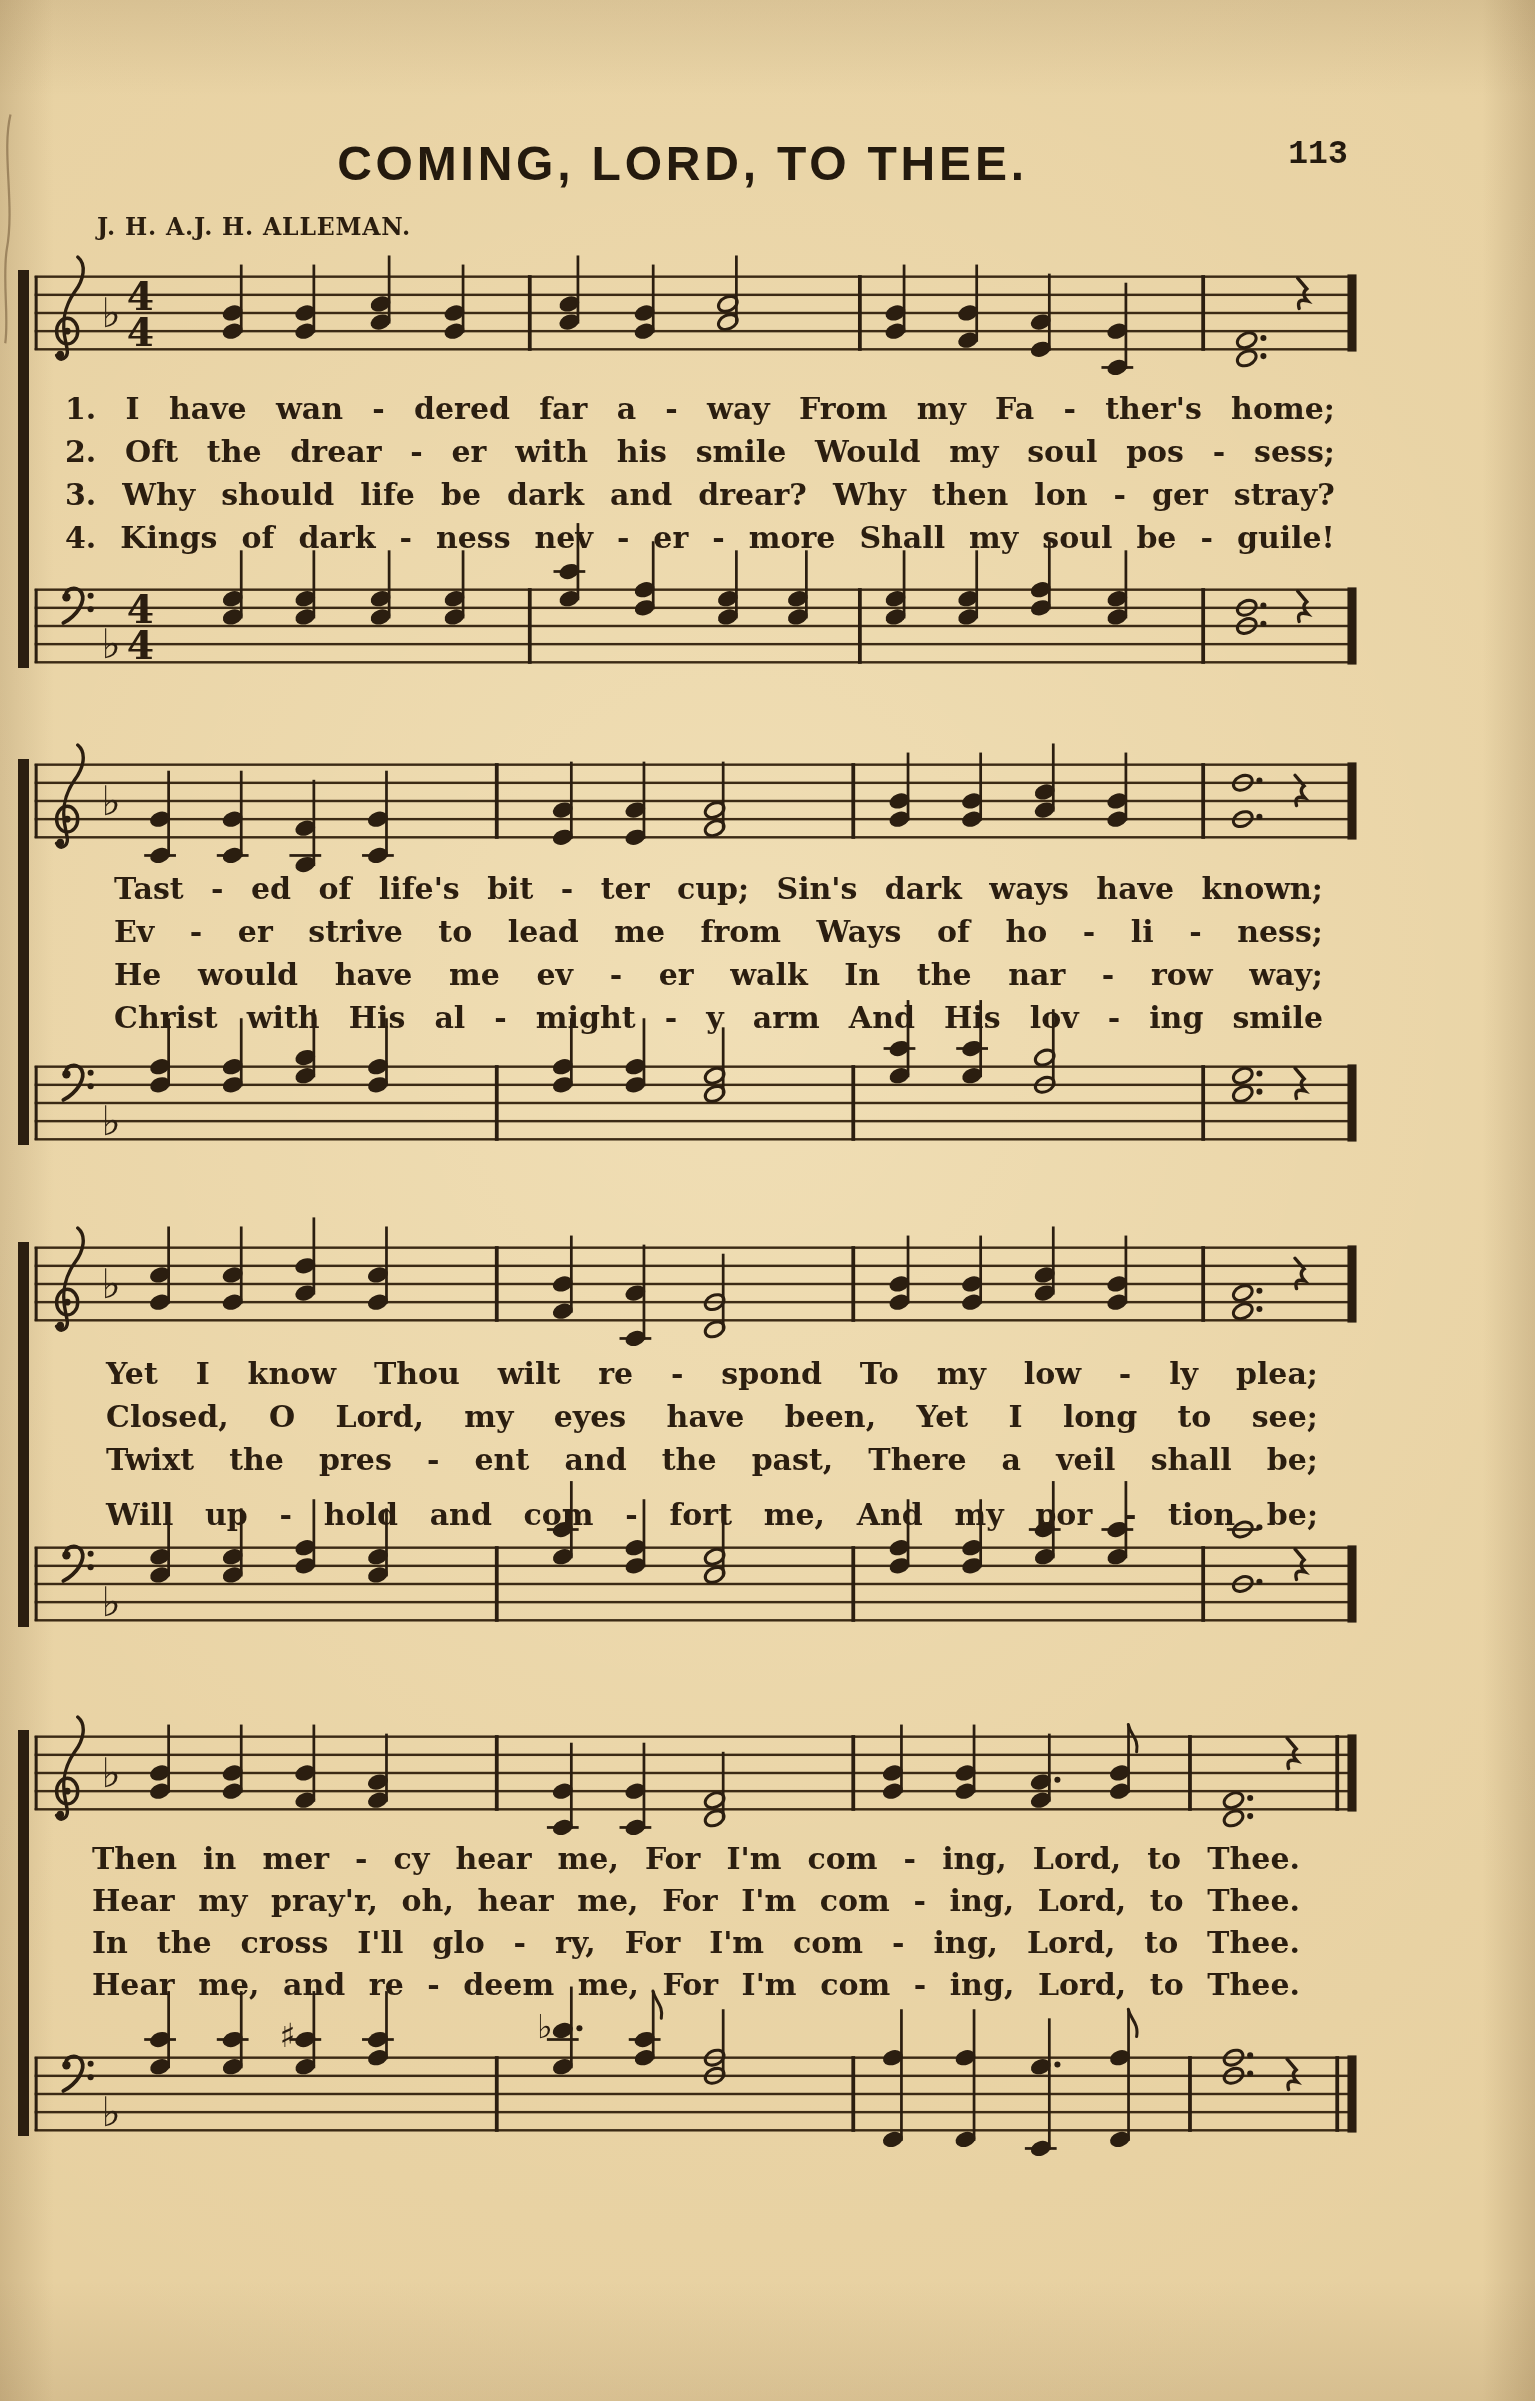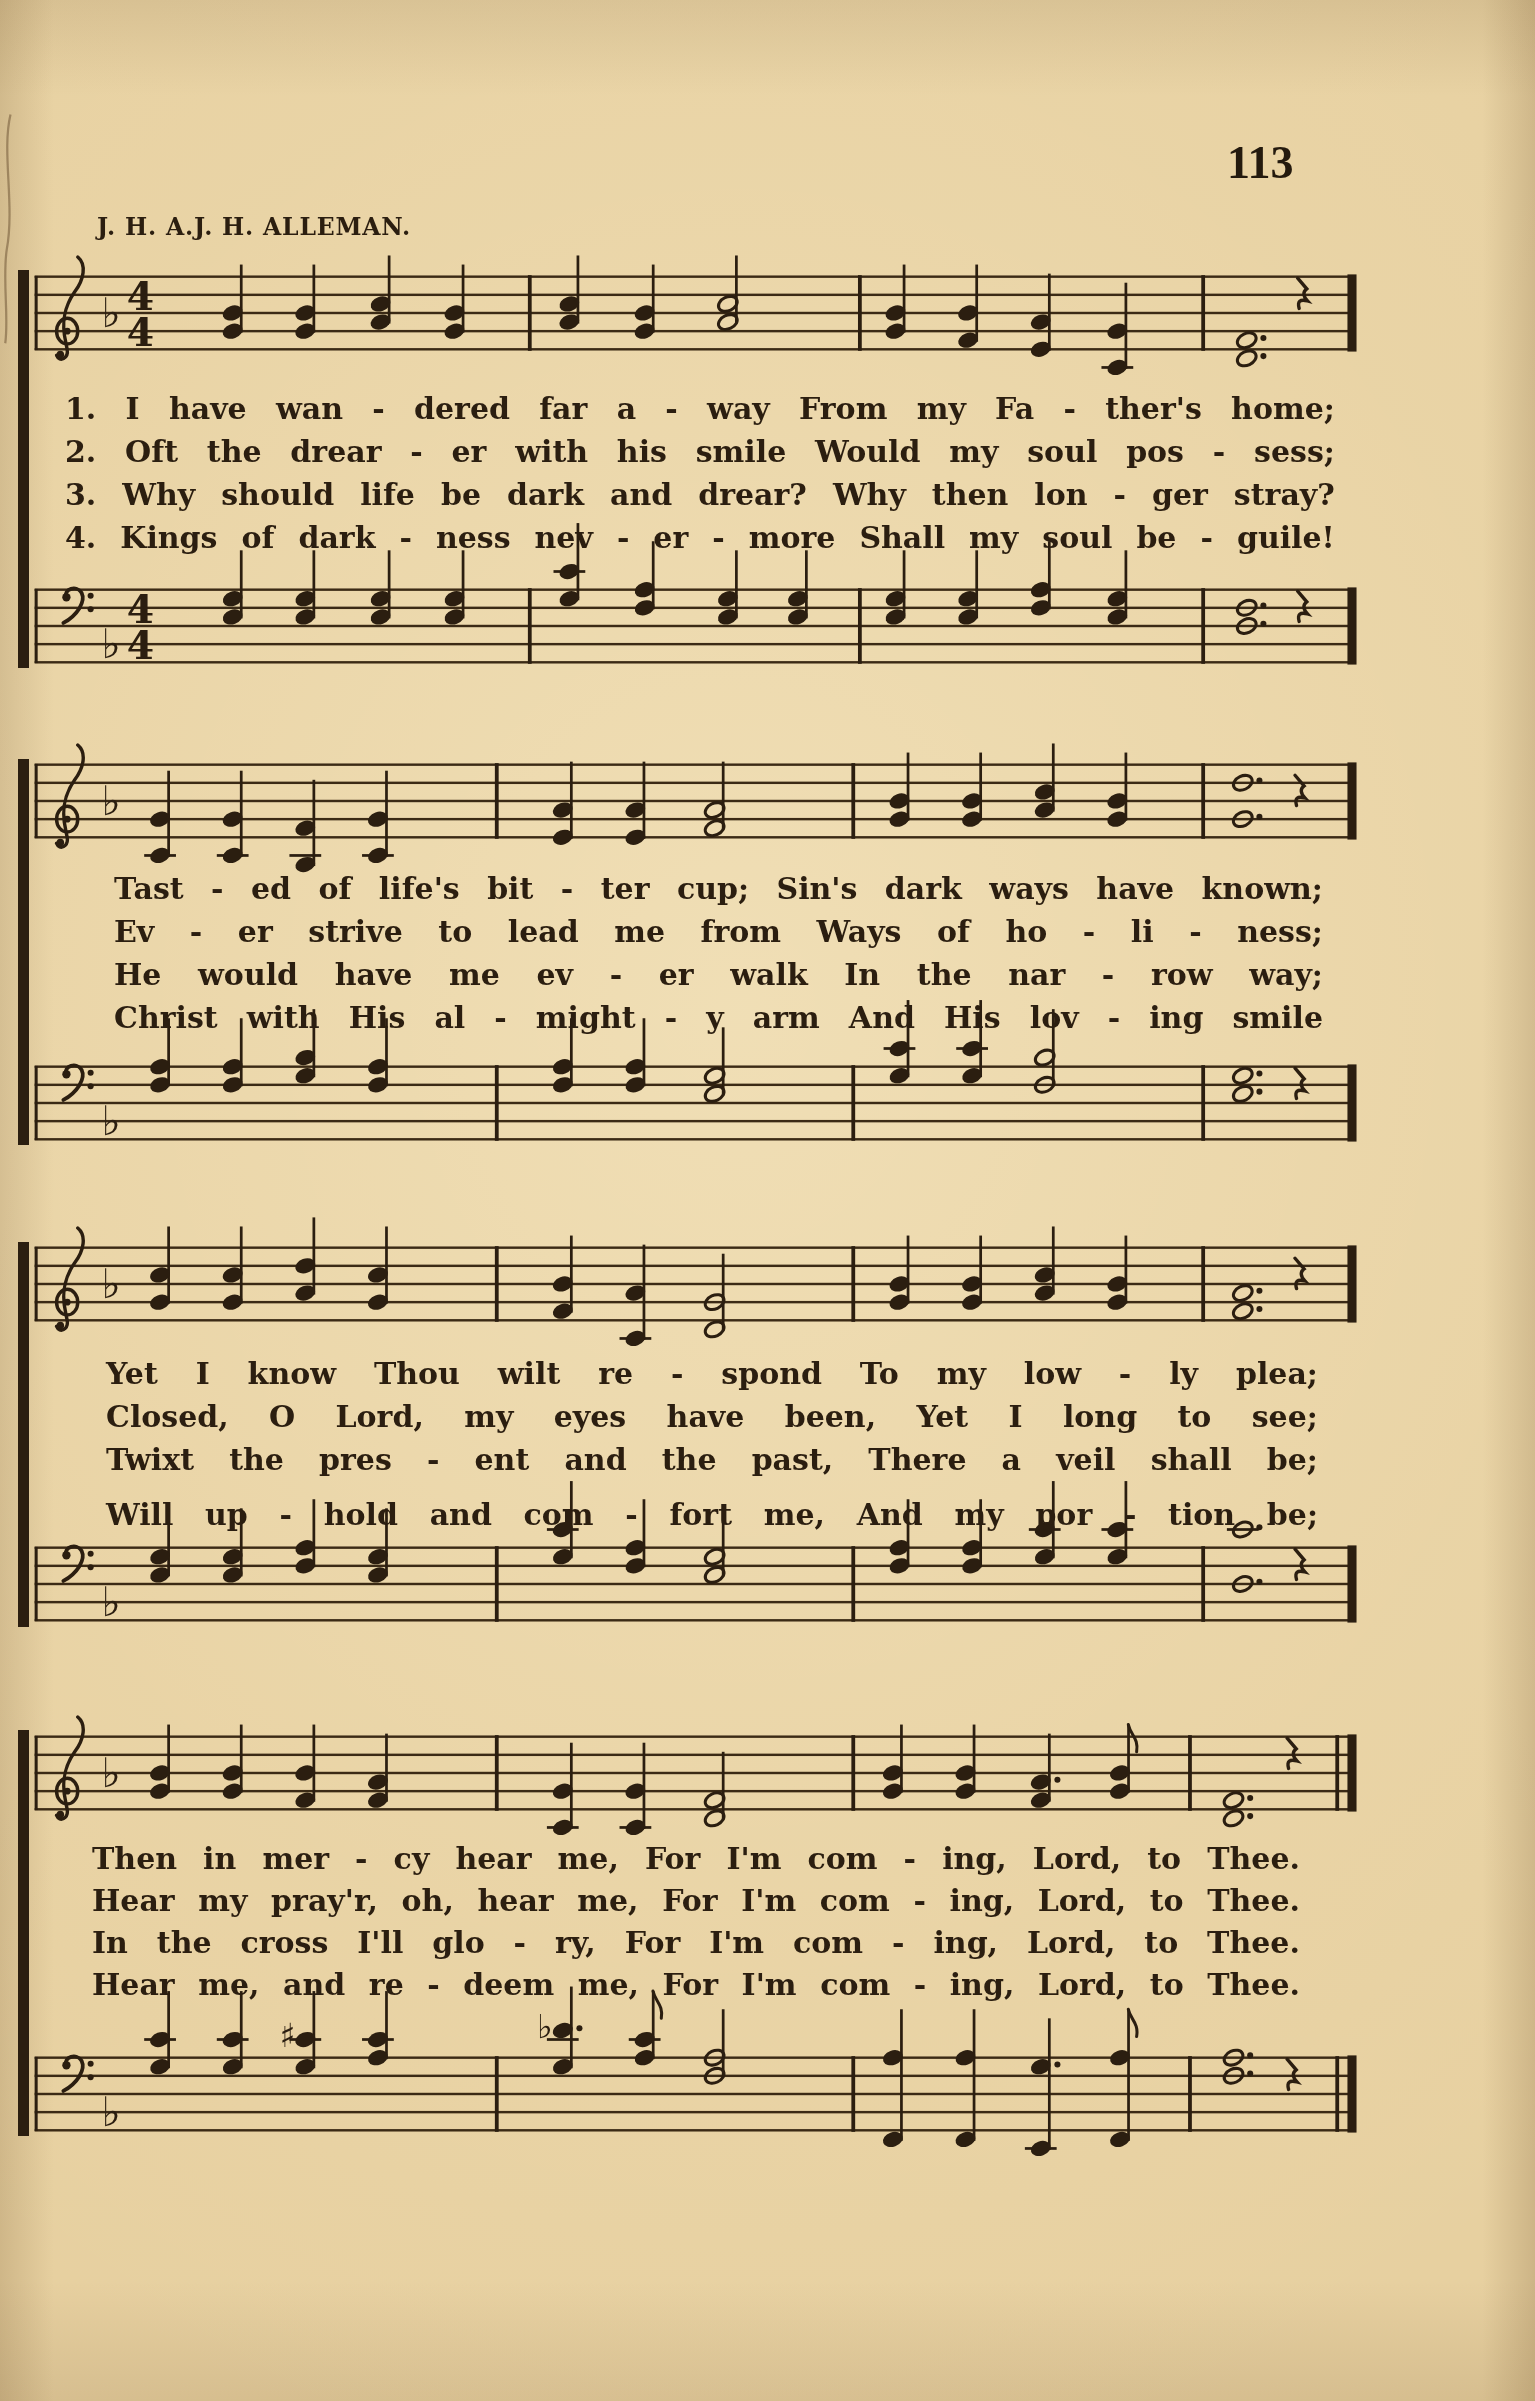--- a/index.html
+++ b/index.html
@@ -11,22 +11,22 @@
       linear-gradient(90deg, rgba(110,80,40,0.20) 0%, rgba(0,0,0,0) 3.5%, rgba(0,0,0,0) 96.5%, rgba(110,80,40,0.22) 100%),
       linear-gradient(180deg, rgba(110,80,40,0.14) 0%, rgba(0,0,0,0) 4%, rgba(0,0,0,0) 95%, rgba(110,80,40,0.14) 100%),
       #e7d0a0;
   }
   .title{
     position:absolute;top:136px;left:152px;width:1061px;text-align:center;
     font-family:"Liberation Sans",sans-serif;font-weight:700;font-size:48px;
     letter-spacing:3.8px;color:#241a0e;white-space:nowrap;
   }
   .pagenum{
-    position:absolute;top:136px;left:1227px;width:182px;
-    font-family:Liberation Serif, serif;font-weight:700;font-size:46px;color:#241a0e;
+    position:absolute;top:136px;left:1227px;width:182px;text-align:center;
+    font-family:Liberation Mono, monospace;font-weight:700;font-size:33px;color:#241a0e;
   }
   .credits{
     position:absolute;top:213px;left:97px;width:1197px;
     display:flex;
     font-size:23.5px;font-weight:700;letter-spacing:0.8px;color:#2b1e10;
   }
   .bracket{position:absolute;left:18px;width:11.4px;background:#2b1e10;}
   .staff-svg{position:absolute;left:15px;}
   .verse-block{position:absolute;}
   .vline{
@@ -43,20 +43,21 @@
   .crease{position:absolute;left:0;top:106px;}
 </style>
 </head>
 <body>
 
 <div class="page">
   <svg class="crease" width="30" height="242" viewBox="0 0 40 320">
     <path d="M14,10 C2,60 20,130 9,190 C3,230 12,280 7,315" fill="none" stroke="rgba(90,65,35,0.45)" stroke-width="3"></path>
   </svg>
 
+  <div class="title">COMING, LORD, TO THEE.</div>
   <div class="pagenum">113</div>
 
   <div class="credits">
     <span>J. H. A.</span>
     <span>J. H. ALLEMAN.</span>
   </div>
 
   <div id="music">
       <div class="bracket" style="top: 270px; height: 398px;"></div>
       <svg class="staff-svg" width="1371" height="227" style="top:201px;left:15px" viewBox="0 0 1810 300">

